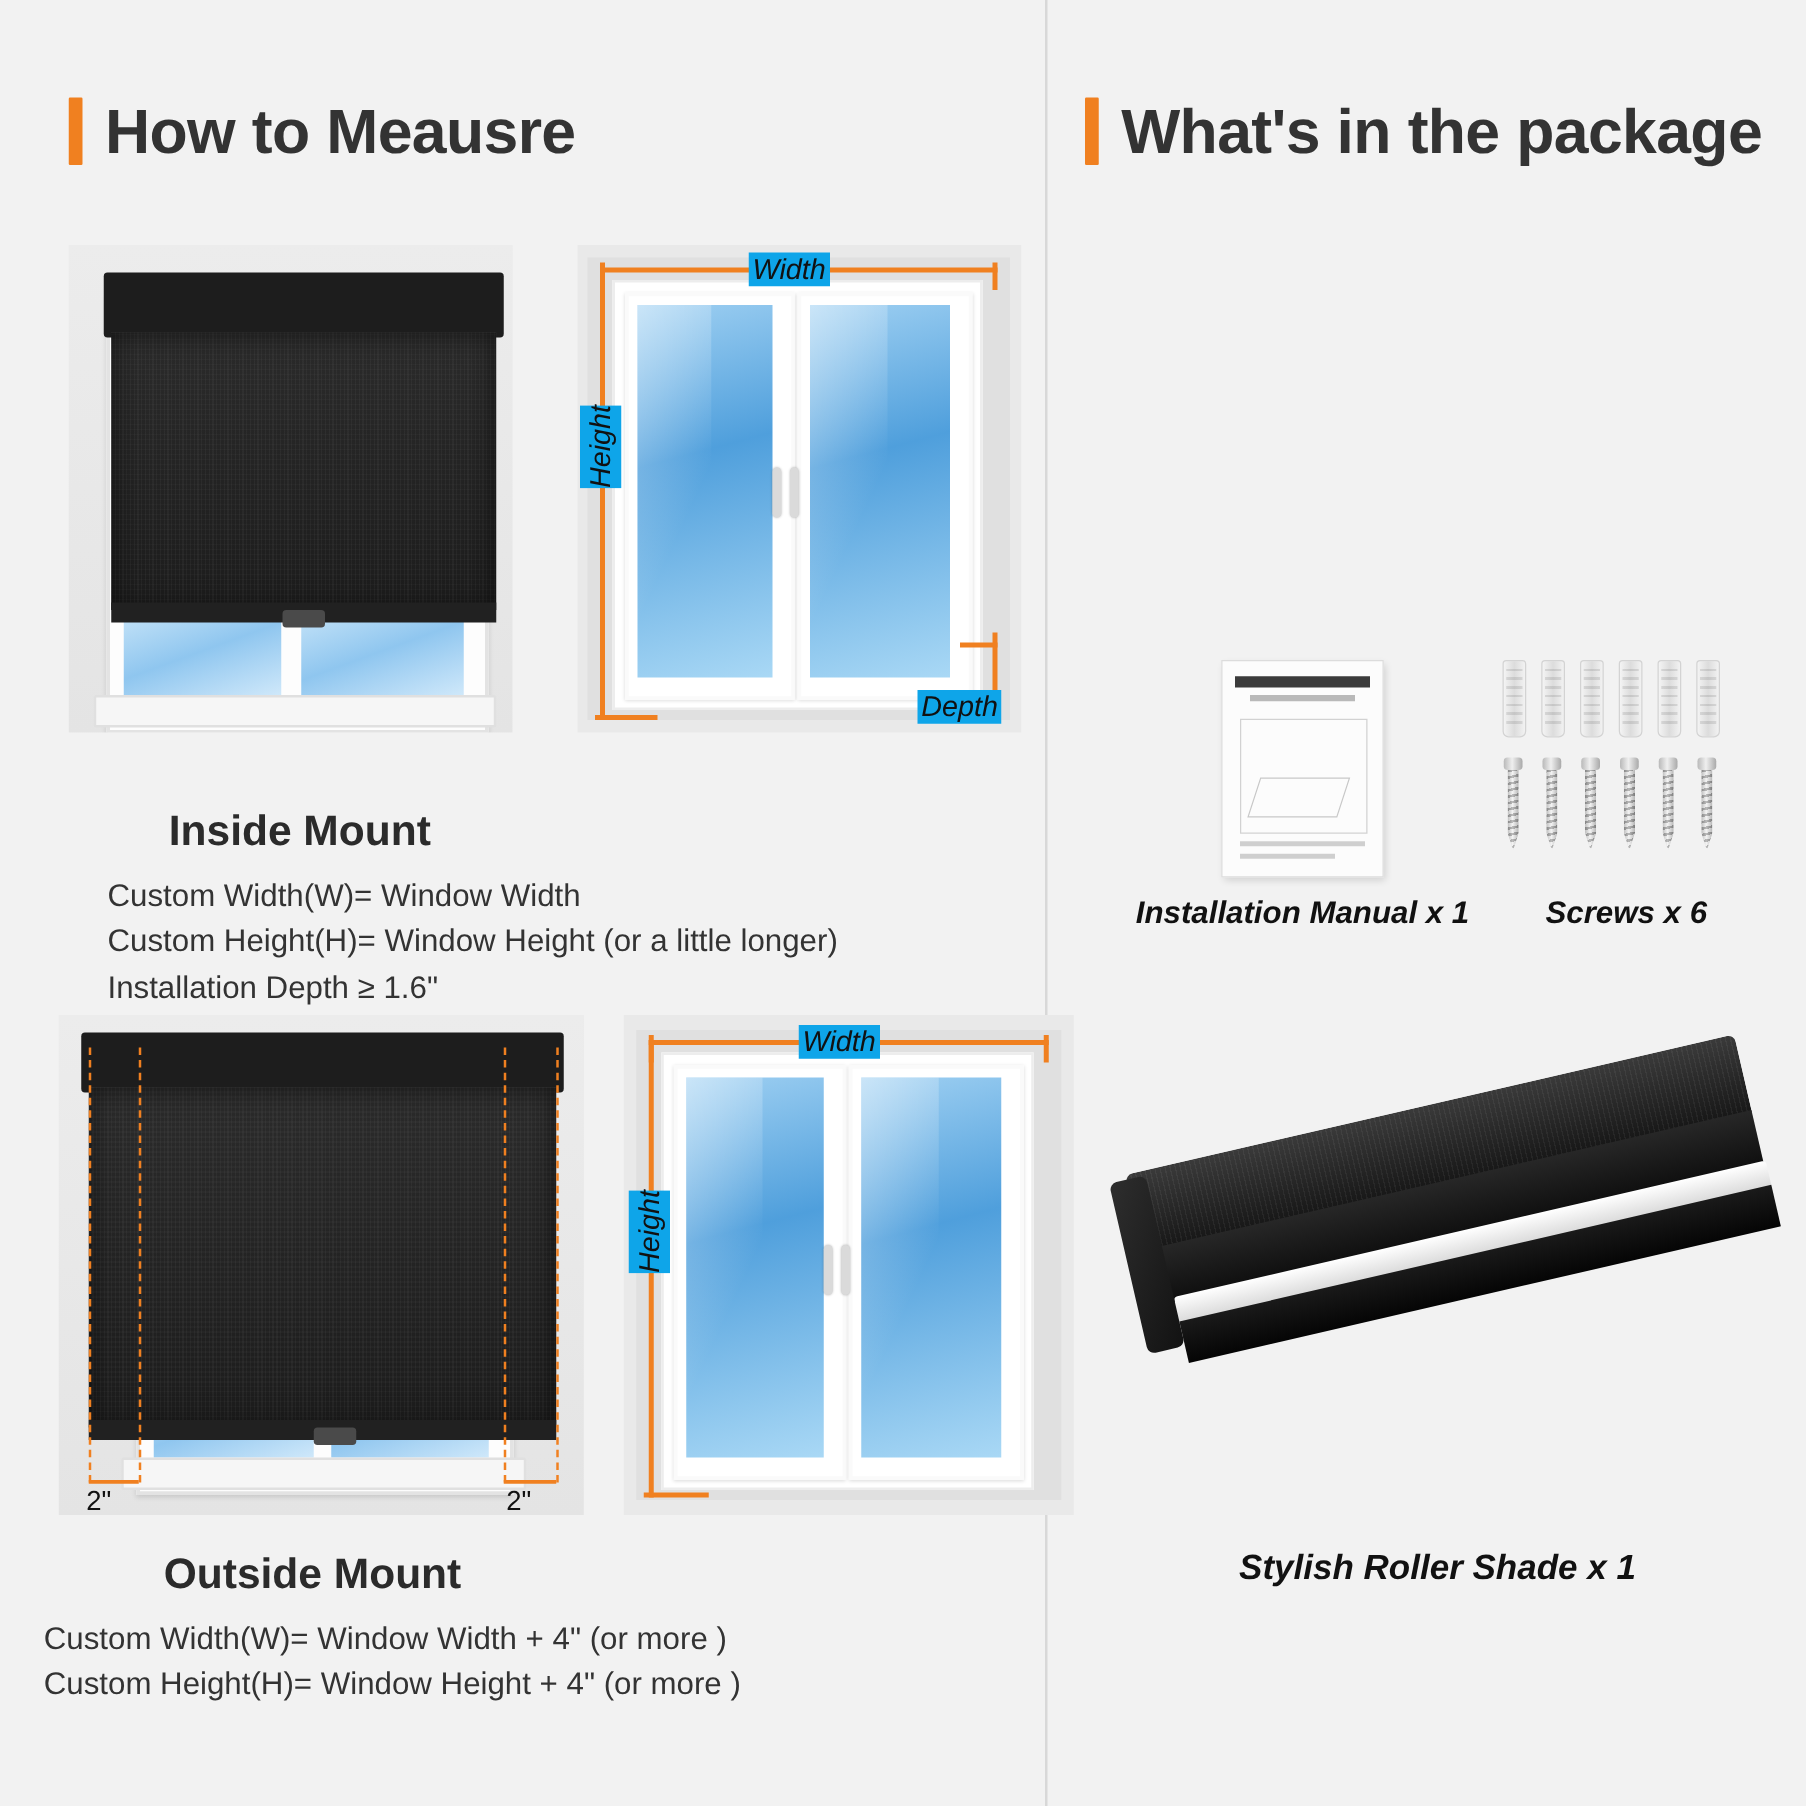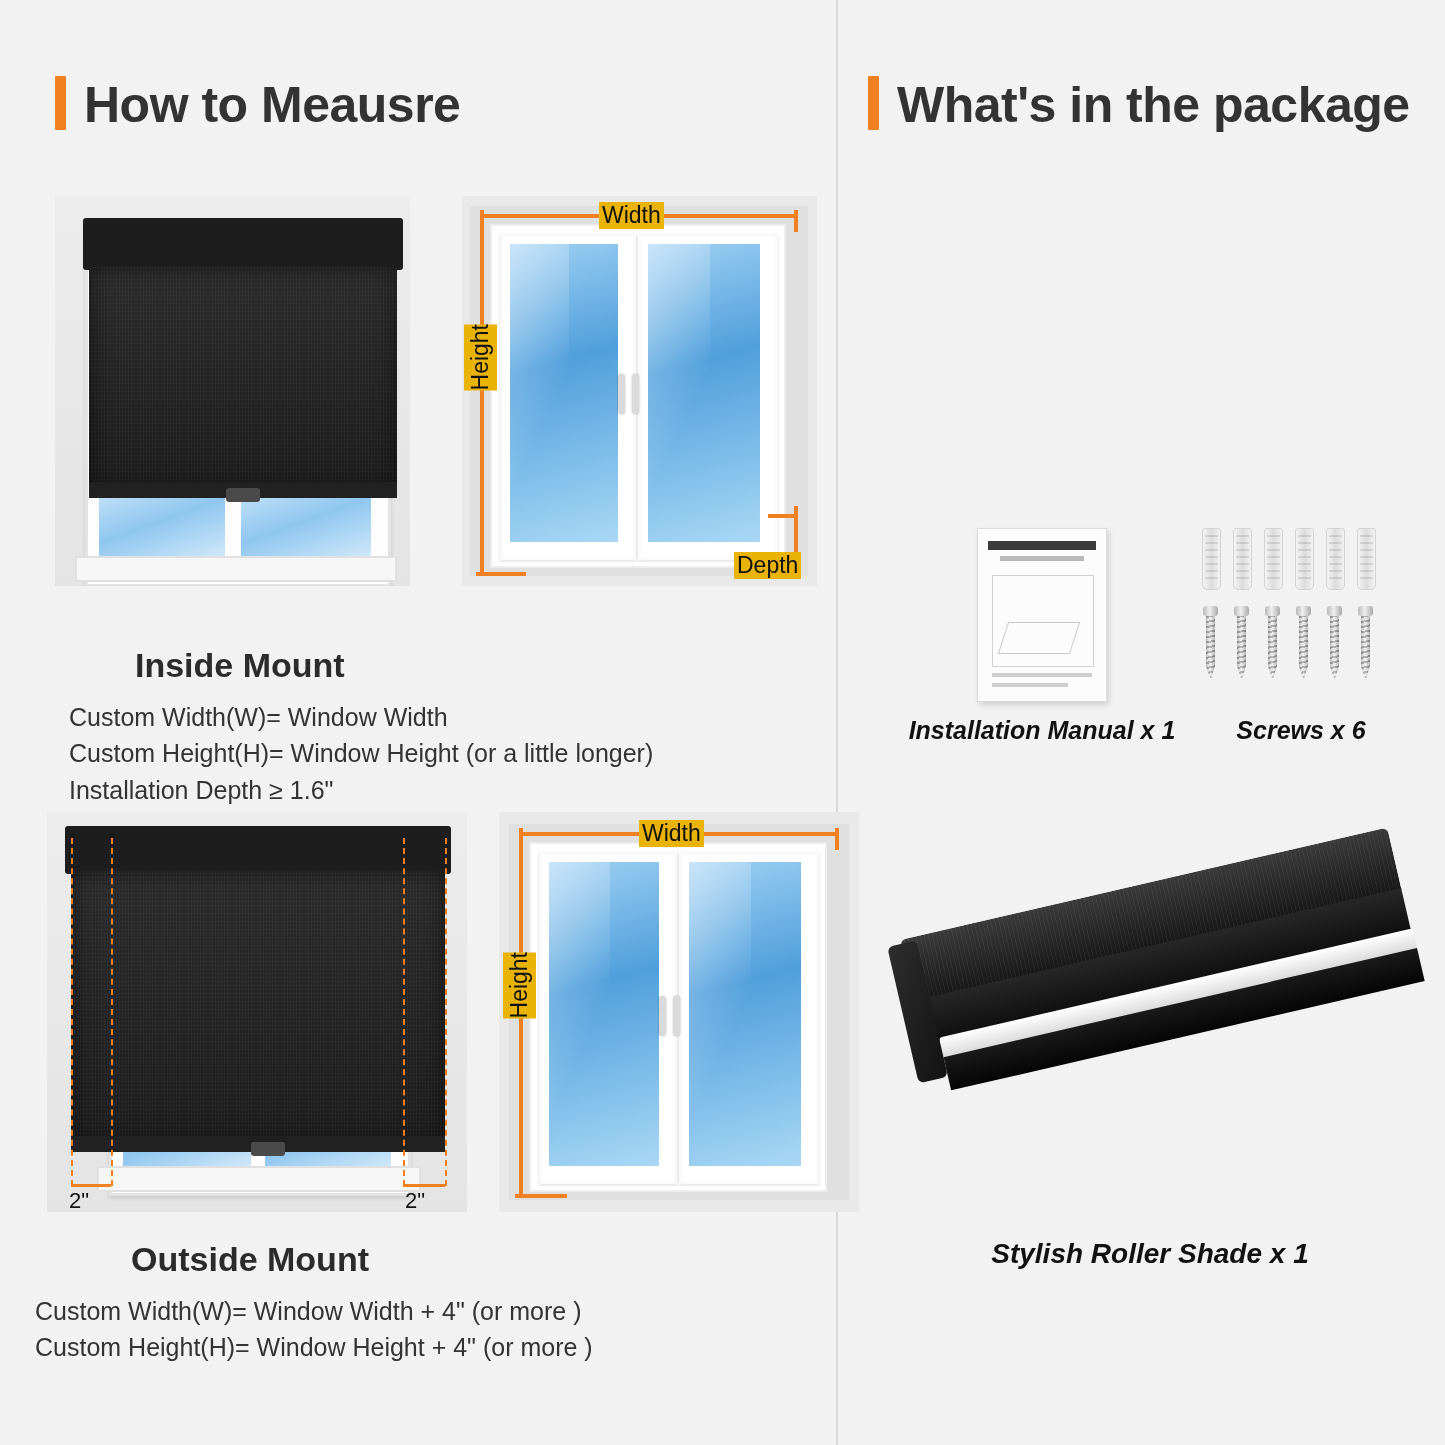--- a/index.html
+++ b/index.html
@@ -7,21 +7,21 @@
     width:1445px; height:1445px;
     font-family:"Liberation Sans", sans-serif;
     background:#f2f2f2;
     overflow:hidden;
   }
   .page { position:relative; width:1445px; height:1445px; background:#f2f2f2; }
 
   .divider { position:absolute; left:836px; top:0; width:2px; height:1445px; background:#d8d8d8; }
 
   
-  .heading { position:absolute; display:flex; gap:18px; }
+  .heading { position:absolute; display:flex; align-items:center; gap:18px; }
   .heading .bar { width:11px; height:54px; background:#f08020; border-radius:1px; }
   .heading .txt { font-size:50px; font-weight:bold; color:#333; letter-spacing:-0.5px; white-space:nowrap; }
   #h-left { left:55px; top:76px; }
   #h-right { left:868px; top:76px; }
 
   
   .mount-block { position:absolute; }
   #inside-block { left:55px; top:196px; }
   #outside-block { left:35px; top:812px; }
 
@@ -53,21 +53,21 @@
   .mw-sash { position:absolute; background:#ffffff; border:3px solid #fafafa; box-shadow:0 1px 3px rgba(0,0,0,.15); }
   .mw-glass { position:absolute; background:linear-gradient(165deg,#9fd0f2 0%,#4f9fdc 40%,#a9d8f5 100%); }
   .mw-glass.sheen::after{ content:""; position:absolute; left:0; top:0; width:55%; height:100%;
     background:linear-gradient(115deg, rgba(255,255,255,.45), rgba(255,255,255,0) 60%); }
   .mw-handle { position:absolute; width:7px; height:40px; background:#dadada; border-radius:4px; box-shadow:0 0 2px rgba(0,0,0,.3); }
 
   .orange-line { position:absolute; background:#f08020; }
   .orange-dash-v { position:absolute; width:0; border-left:2px dashed #f08020; }
   .lbl { position:absolute; font-size:23px; color:#111; background:transparent; }
   .lbl.vert { writing-mode:vertical-rl; transform:rotate(180deg); }
-  .lbl.boxed { background:#eab308; padding:0 3px; }
+  .lbl.boxed { background:#0ea5e9; padding:0 3px;font-style:italic; }
 
   
   .pkg-item { position:absolute; text-align:center; }
   .pkg-cap { font-size:25px; font-weight:bold; font-style:italic; color:#111; white-space:nowrap; }
 
   
   .bracket { position:relative; width:58px; height:160px; }
   .bracket .body { position:absolute; left:4px; top:0; width:50px; height:135px;
     background:linear-gradient(100deg,#cfc7b4,#efe9da 35%,#b6ae9b 70%,#e6e0d2);
     border:1px solid #9d9madd; border-radius:3px; box-shadow:inset 0 0 6px rgba(0,0,0,.25); }
@@ -180,21 +180,21 @@
 
         <div class="lbl boxed" style="left:137px; top:6px;">Width</div>
         <div class="lbl vert boxed" style="left:2px; top:128px;">Height</div>
         <div class="lbl boxed" style="left:272px; top:356px;">Depth</div>
       </div>
     </div>
 
     <div style="margin-top:60px; margin-left:80px;">
       <div class="mount-title">Inside Mount</div>
     </div>
-    <div class="mount-lines" style="margin-left:14px;">
+    <div class="mount-lines" style="margin-left:31px;">
       <div>Custom Width(W)= Window Width</div>
       <div>Custom Height(H)= Window Height (or a little longer)</div>
       <div>Installation Depth ≥ 1.6"</div>
     </div>
   </div>
 
   <div class="mount-block" id="outside-block">
 
     <div style="display:flex; gap:32px; margin-left:12px;">
 

